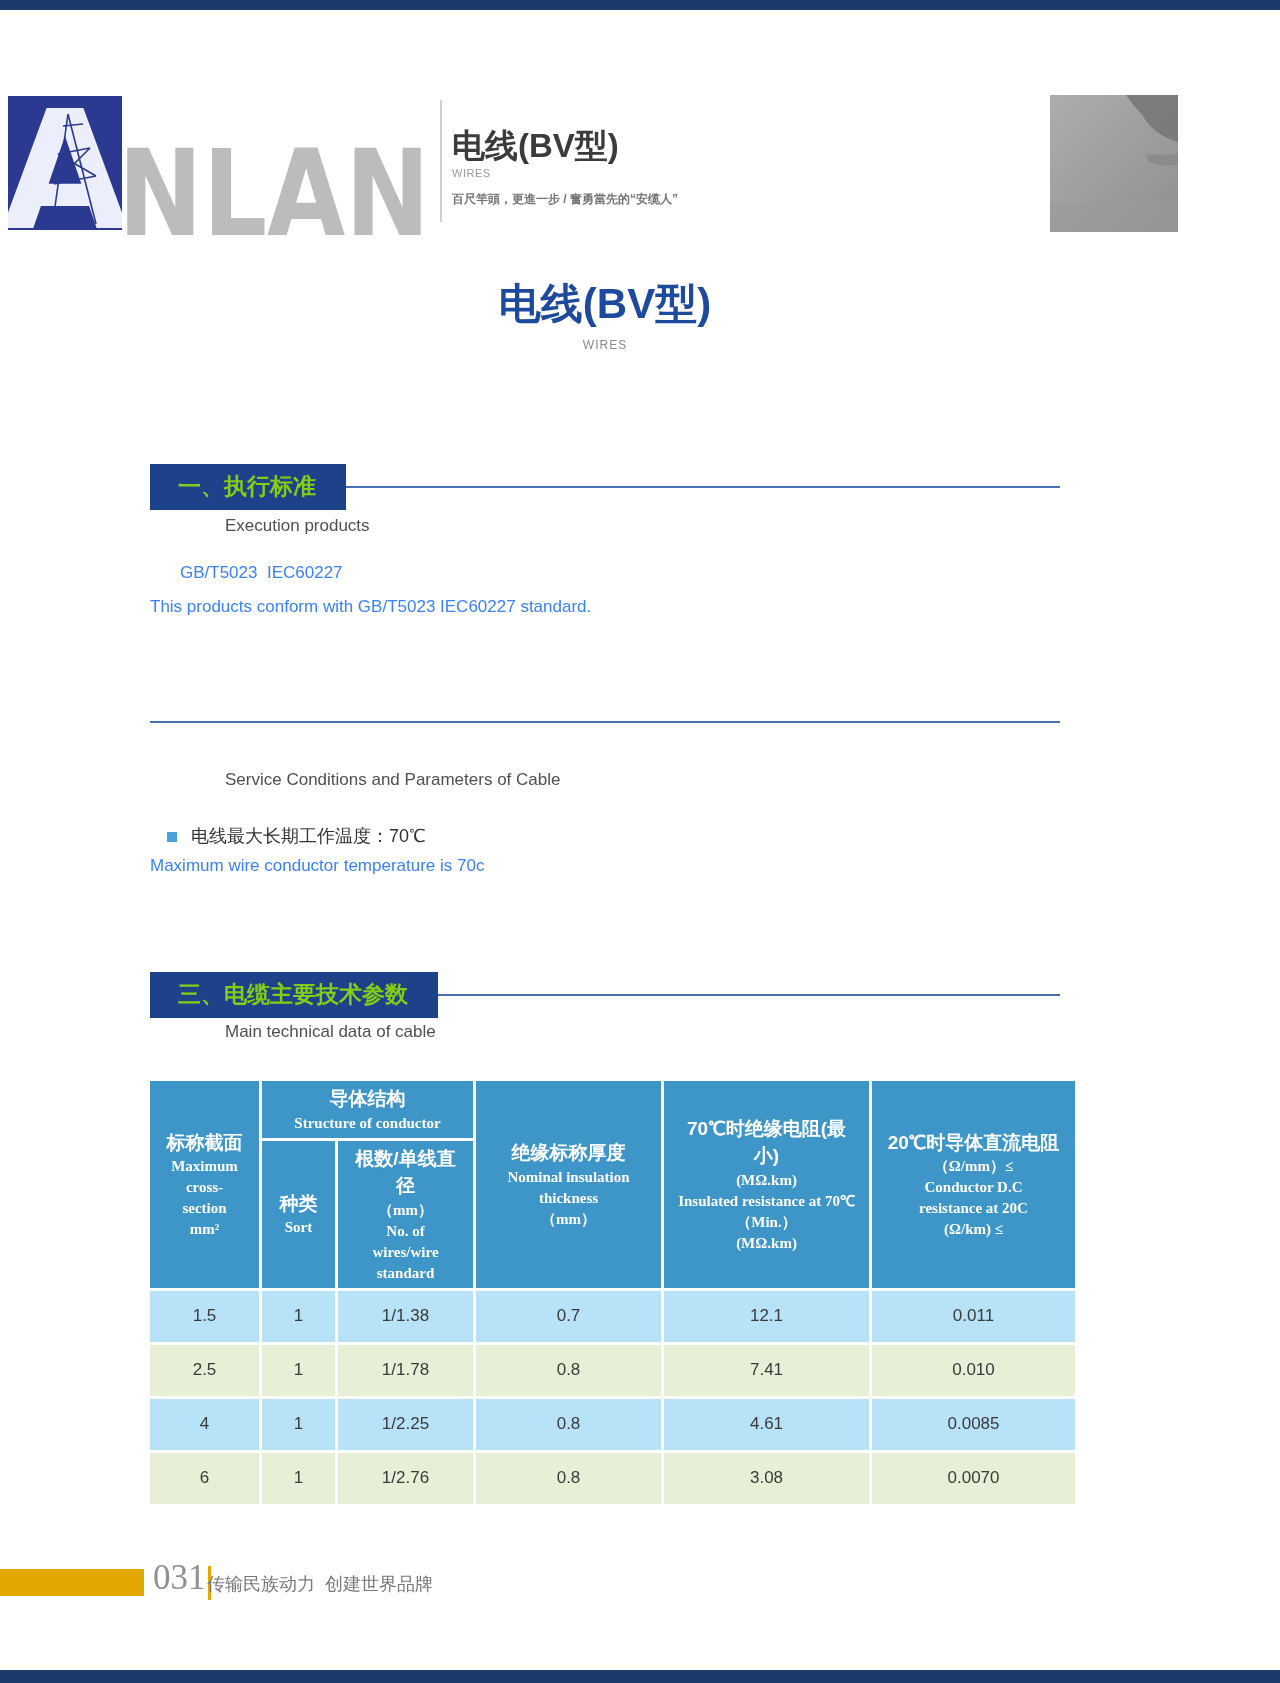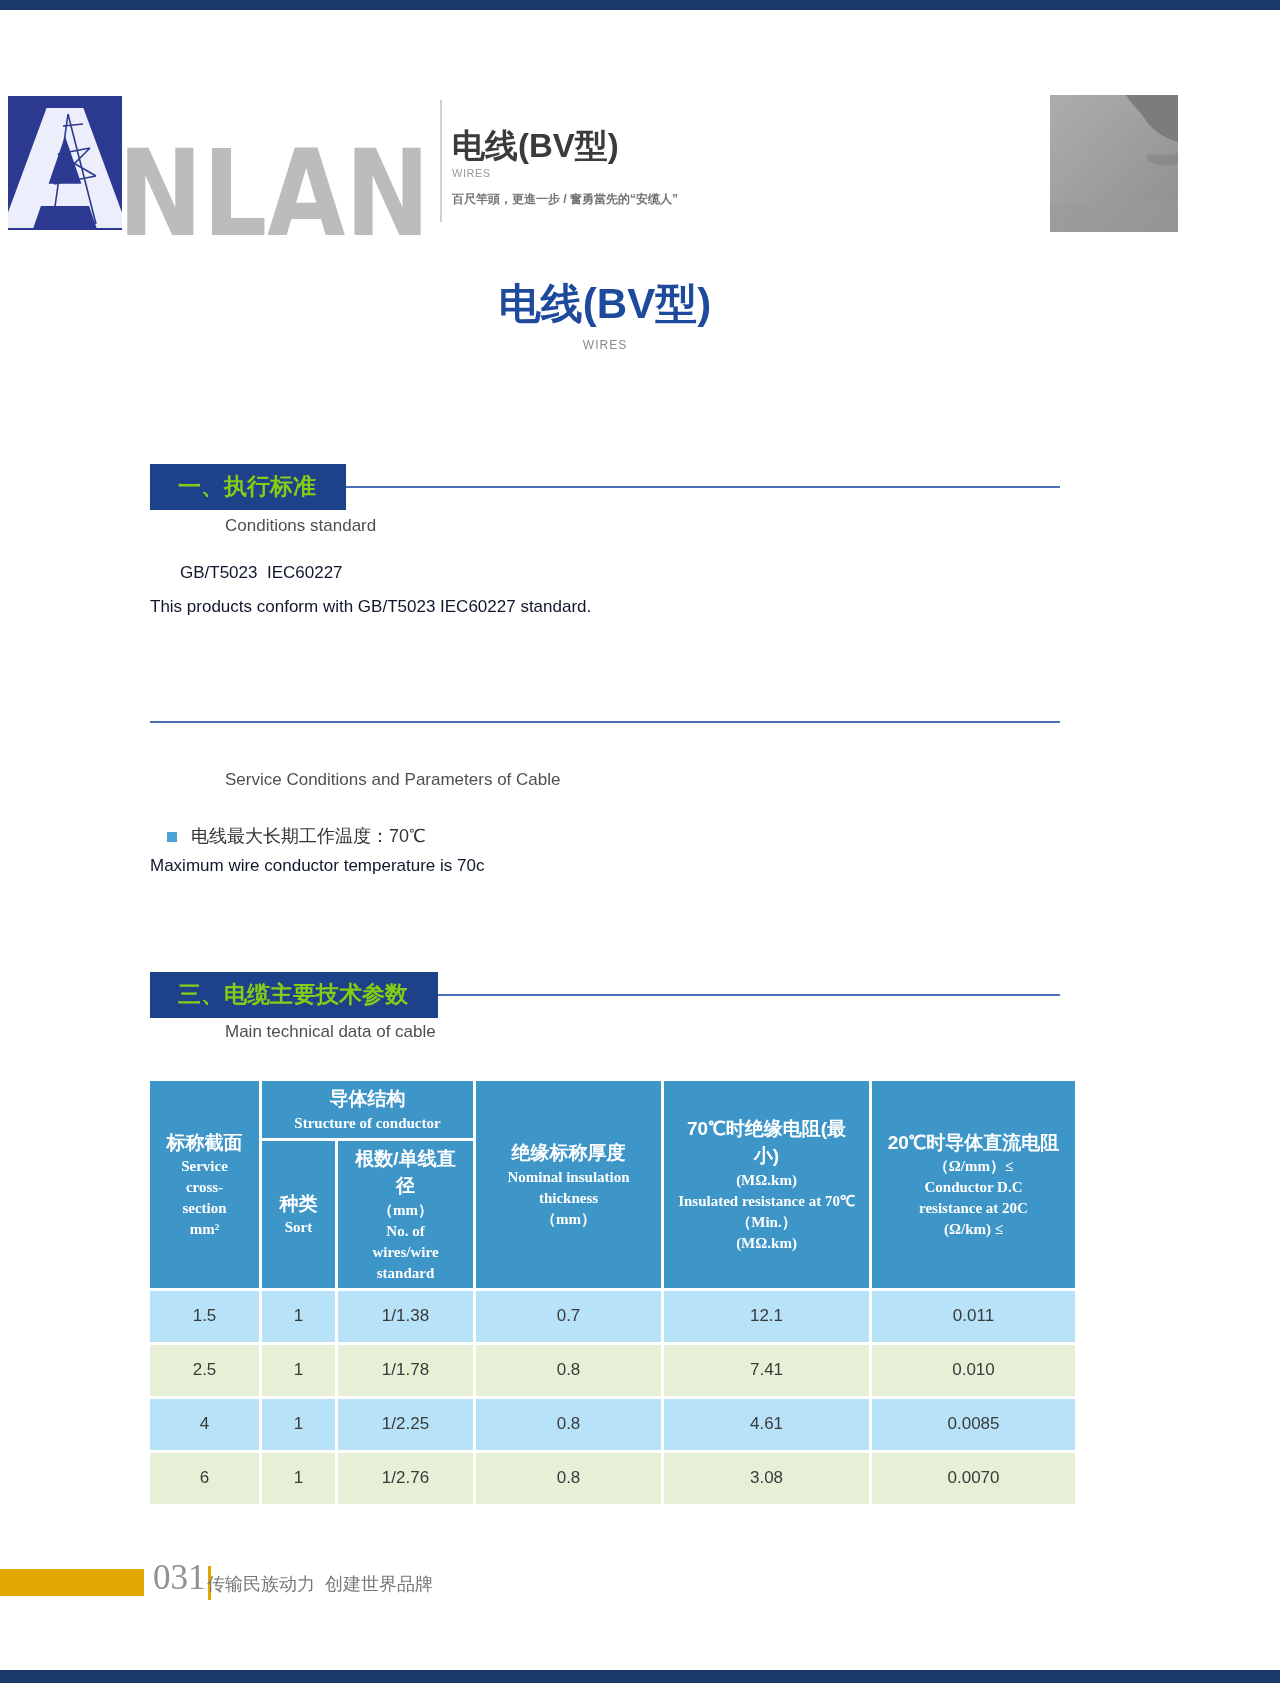--- a/index.html
+++ b/index.html
@@ -24,21 +24,21 @@
   .page-title-wrap { left:150px; top:276px; width:910px; text-align:center; }
   .page-title { font-size:42px; font-weight:bold; color:#1d4a9c; }
   .page-subtitle { font-size:12px; color:#8a8a8a; margin-top:6px; letter-spacing:1px; }
 
   
   .sec { left:150px; width:910px; display:flex; align-items:center; }
   .sec-box { background:#1d4289; color:#84cc16; font-size:23px; font-weight:bold;
              padding:7px 30px 8px 28px; white-space:nowrap; }
   .sec-line { flex:1; height:2px; background:#4a6fb5; }
   .sec-sub { font-size:17px; color:#4f4f4f; }
-  .body-text { font-size:17px; color:#0f172a; }
+  .body-text { font-size:17px; color:#3b82f6; }
   .keep-space { white-space:pre; }
 
   .bullet-square { left:167px; top:832px; width:10px; height:10px; background:#4aa3d8; }
   .bullet-zh { left:191px; top:824px; font-size:18px; color:#333333; }
 
   
   .table-wrap { left:147px; top:1078px; width:916px; }
   table.spec { border-collapse:separate; border-spacing:3px; table-layout:fixed; width:916px; }
   table.spec th { background:#3e96c8; color:#ffffff; vertical-align:middle; padding:4px 14px; text-align:center; }
   table.spec .zh { font-size:19px; font-weight:bold; line-height:1.45; }
@@ -101,21 +101,21 @@
 
 <div class="abs page-title-wrap">
   <div class="page-title">电线(BV型)</div>
   <div class="page-subtitle">WIRES</div>
 </div>
 
 <div class="abs sec" style="top:464px;">
   <div class="sec-box">一、执行标准</div>
   <div class="sec-line"></div>
 </div>
-<div class="abs sec-sub" style="left:225px; top:516px;">Conditions standard</div>
+<div class="abs sec-sub" style="left:225px; top:516px;">Execution products</div>
 <div class="abs body-text keep-space" style="left:180px; top:563px;">GB/T5023  IEC60227</div>
 <div class="abs body-text" style="left:150px; top:597px;">This products conform with GB/T5023  IEC60227 standard.</div>
 
 <div class="abs sec" style="top:721px;">
   <div class="sec-line"></div>
 </div>
 <div class="abs sec-sub" style="left:225px; top:770px;">Service Conditions and Parameters of Cable</div>
 <div class="abs bullet-square"></div>
 <div class="abs bullet-zh">电线最大长期工作温度：70℃</div>
 <div class="abs body-text" style="left:150px; top:856px;">Maximum wire conductor temperature is 70c</div>
@@ -133,21 +133,21 @@
         <col style="width:73px">
         <col style="width:135px">
       <col style="width:185px">
         <col style="width:205px">
         <col style="width:203px">
     </colgroup>
     <thead>
       <tr>
         <th rowspan="2">
           <div class="zh">标称截面</div>
-          <div class="en">Service</div>
+          <div class="en">Maximum</div>
           <div class="en">cross-section</div>
           <div class="en">mm²</div>
         </th>
         <th colspan="2" class="h-group">
           <div class="zh">导体结构</div>
           <div class="en">Structure of conductor</div>
         </th>
         <th rowspan="2">
           <div class="zh">绝缘标称厚度</div>
           <div class="en">Nominal insulation</div>

